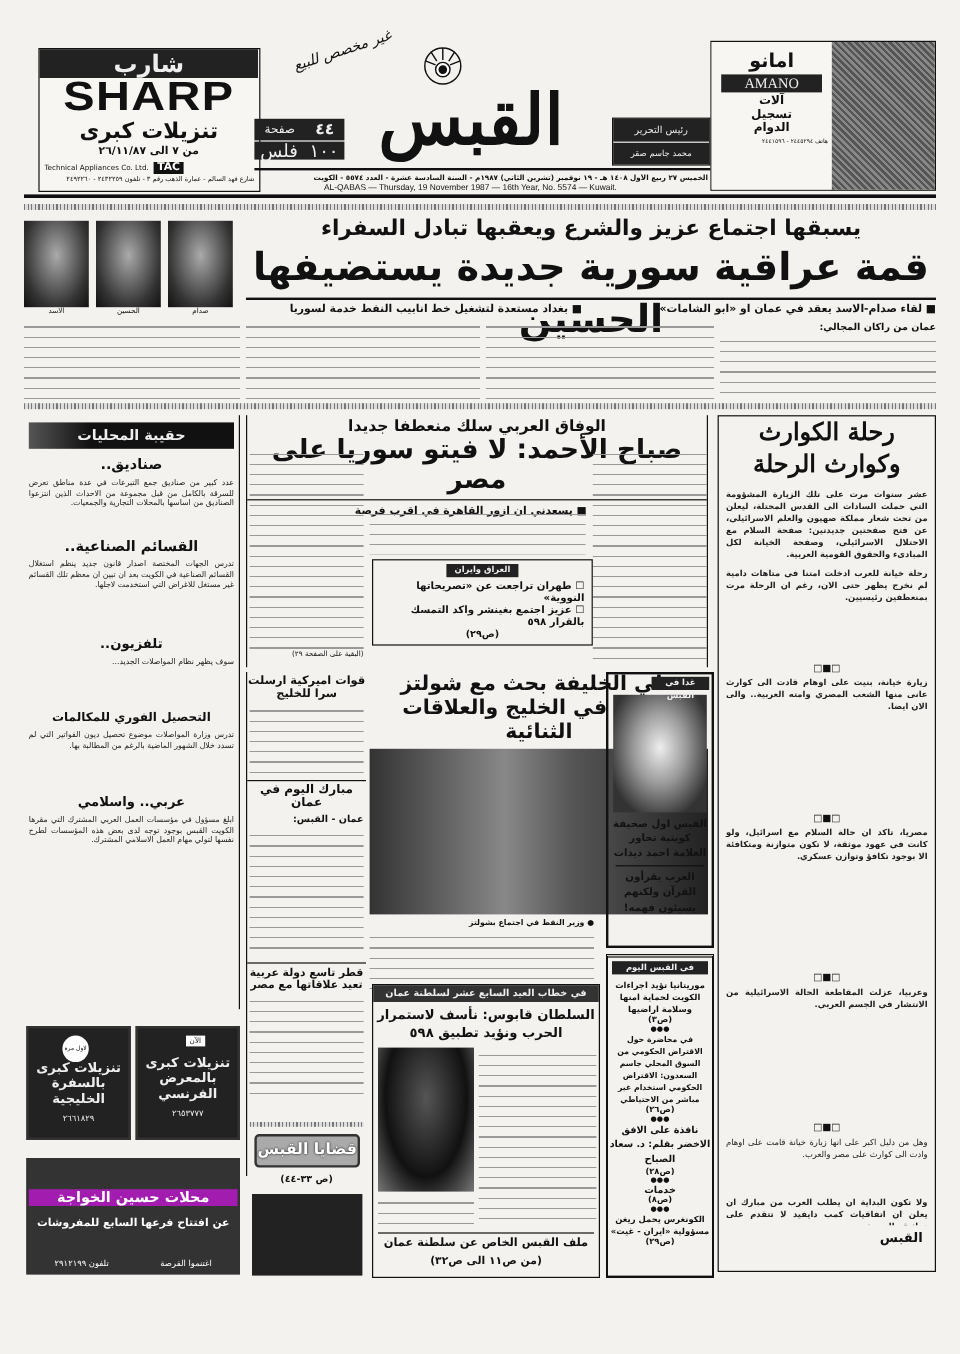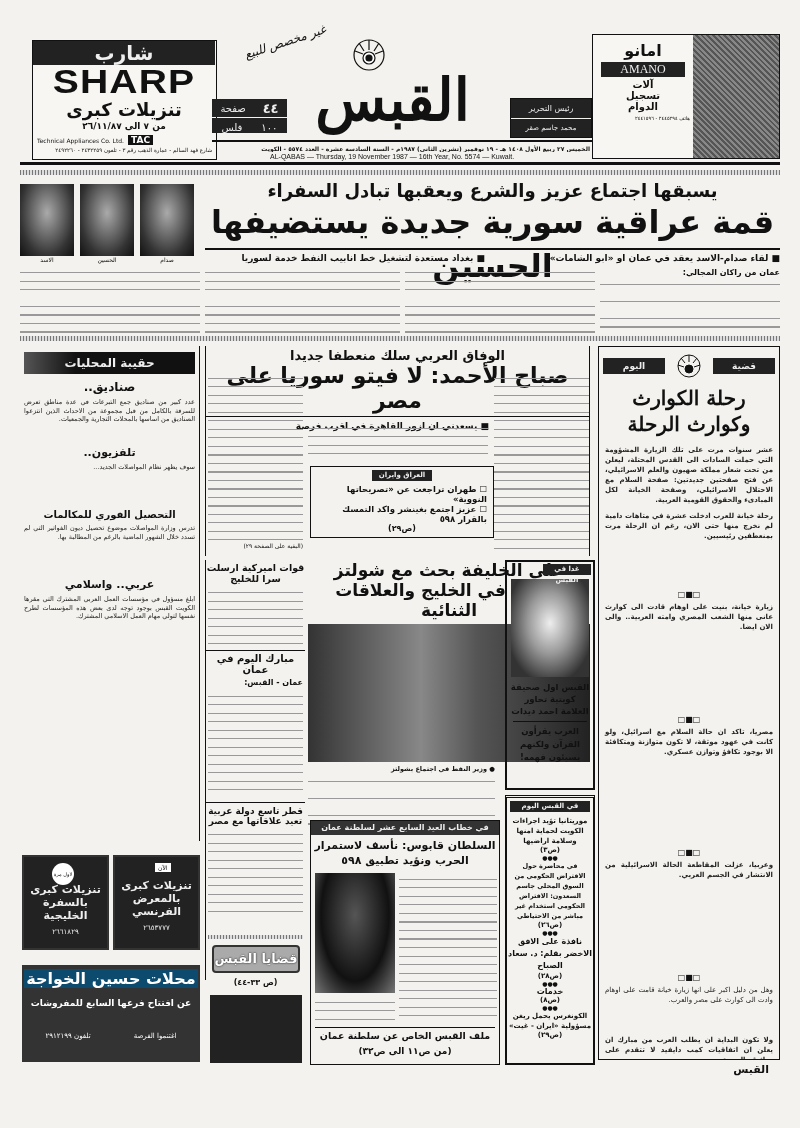--- a/index.html
+++ b/index.html
@@ -29,21 +29,21 @@
       <span>Technical Appliances Co. Ltd.</span>
       <span style="background:#111;color:#fff;font-weight:900;font-size:9px;padding:0 3px">TAC</span>
     </div>
     <div class="abs rtl" style="left:3px;top:106px;width:176px;font-size:5.5px">شارع فهد السالم - عمارة الذهب رقم ٣ - تلفون ٢٤٣٢٢٥٩ - ٢٤٩٢٢٦٠</div>
   </div>
 
   <div class="abs bar" style="left:212px;top:99px;width:75px;height:18px;display:flex;justify-content:space-around;align-items:center;font-size:10px">
     <span>صفحة</span>
     <span style="font-weight:bold;font-size:13px">٤٤</span>
   </div>
-  <div class="abs bar" style="left:212px;top:118px;width:75px;height:15px;display:flex;justify-content:space-around;align-items:flex-end;font-size:10px">
+  <div class="abs bar" style="left:212px;top:118px;width:75px;height:15px;display:flex;justify-content:space-around;align-items:center;font-size:15px">
     <span>فلس</span>
     <span style="font-weight:normal">١٠٠</span>
   </div>
 
   <div class="abs" style="left:245px;top:48px;font-size:12px;font-style:italic;transform:rotate(-18deg);transform-origin:left">غير مخصص للبيع</div>
 
   <div class="abs" style="left:352px;top:38px;width:34px;height:34px">
     <svg width="34" height="34" viewBox="0 0 34 34">
       <g stroke="#111" stroke-width="1.2" fill="none">
         <circle cx="17" cy="17" r="15"></circle>
@@ -110,20 +110,24 @@
 </div>
 <div class="abs hatch" style="left:20px;top:336px;width:760px;height:5px"></div>
 
 <div class="abs" style="left:20px;top:346px;width:180px;height:495px;border-right:1px solid #111">
   <div class="bar hd" style="margin:6px 4px 6px 4px;height:22px;line-height:22px;font-size:12px;background:linear-gradient(90deg,#555,#111 30%)">حقيبة المحليات</div>
   <div>
     <div class="hd" style="font-size:12px;margin:4px 0">صناديق..</div>
     <div class="txt" style="height:42px;padding:0 4px">عدد كبير من صناديق جمع التبرعات في عدة مناطق تعرض للسرقة بالكامل من قبل مجموعة من الاحداث الذين انتزعوا الصناديق من اساسها بالمحلات التجارية والجمعيات.</div>
   </div>
   <div>
+    <div class="hd" style="font-size:12px;margin:8px 0 4px">القسائم الصناعية..</div>
+    <div class="txt" style="height:58px;padding:0 4px">تدرس الجهات المختصة اصدار قانون جديد ينظم استغلال القسائم الصناعية في الكويت بعد ان تبين ان معظم تلك القسائم غير مستغل للاغراض التي استخدمت لاجلها.</div>
+  </div>
+  <div>
     <div class="hd" style="font-size:11px;margin:6px 0 4px">تلفزيون..</div>
     <div class="txt" style="height:40px;padding:0 4px">سوف يظهر نظام المواصلات الجديد...</div>
   </div>
   <div>
     <div class="hd" style="font-size:10px;margin:6px 0 4px">التحصيل الفوري للمكالمات</div>
     <div class="txt" style="height:48px;padding:0 4px">تدرس وزارة المواصلات موضوع تحصيل ديون الفواتير التي لم تسدد خلال الشهور الماضية بالرغم من المطالبة بها.</div>
   </div>
   <div>
     <div class="hd" style="font-size:11px;margin:6px 0 4px">عربي.. واسلامي</div>
     <div class="txt" style="height:55px;padding:0 4px">ابلغ مسؤول في مؤسسات العمل العربي المشترك التي مقرها الكويت القبس بوجود توجه لدى بعض هذه المؤسسات لطرح نفسها لتولي مهام العمل الاسلامي المشترك.</div>
@@ -134,21 +138,21 @@
   <div style="position:absolute;left:28px;top:6px;width:22px;height:22px;border-radius:50%;background:#fff;color:#111;font-size:5px;text-align:center;line-height:22px">لاول مرة</div>
   <div class="hd" style="font-size:11px;margin-top:22px;line-height:13px">تنزيلات كبرى بالسفرة الخليجية</div>
   <div class="ctr" style="font-size:7px;margin-top:6px">٢٦٦١٨٢٩</div>
 </div>
 <div class="abs bar" style="left:113px;top:855px;width:87px;height:95px;border:2px solid #333;padding:4px">
   <div style="position:absolute;left:40px;top:6px;background:#fff;color:#111;font-size:6px;padding:1px 3px">الآن</div>
   <div class="hd" style="font-size:11px;margin-top:18px;line-height:13px">تنزيلات كبرى بالمعرض الفرنسي</div>
   <div class="ctr" style="font-size:7px;margin-top:6px">٢٦٥٣٧٧٧</div>
 </div>
 <div class="abs bar" style="left:22px;top:965px;width:178px;height:97px;border:2px solid #333;background:#333">
-  <div class="hd" style="font-size:16px;margin-top:2px;background:#0c4a6e;color:#fff">محلات حسين الخواجة</div>
+  <div class="hd" style="font-size:12px;margin-top:24px;background:#a21caf;color:#fff">محلات حسين الخواجة</div>
   <div class="hd" style="font-size:9px;margin-top:10px;color:#fff">عن افتتاح فرعها السابع للمفروشات</div>
   <div style="display:flex;justify-content:space-around;margin-top:24px;font-size:7px;color:#fff">
     <span>تلفون ٢٩١٢١٩٩</span>
     <span>اغتنموا الفرصة</span>
   </div>
 </div>
 
 <div class="abs" style="left:205px;top:346px;width:385px;height:210px;border-left:1px solid #111;border-right:1px solid #111">
   <div class="hd" style="font-size:13px;margin-top:2px">الوفاق العربي سلك منعطفا جديدا</div>
   <div class="hd" style="font-size:22px;font-weight:900;border-bottom:1px solid #111;padding-bottom:3px">صباح الأحمد: لا فيتو سوريا على مصر</div>
@@ -237,37 +241,24 @@
     <div class="hd" style="font-size:7px">(ص٨)</div>
     <div class="hd" style="font-size:6px">●●●</div>
   </div>
   <div>
     <div class="hd" style="font-size:7px;line-height:10px">الكونغرس يحمل ريغن مسؤولية «ايران - غيت»</div>
     <div class="hd" style="font-size:7px">(ص٢٩)</div>
   </div>
 </div>
 
 <div class="abs" style="left:598px;top:346px;width:182px;height:714px;border:1px solid #111">
-  <div style="display:flex;align-items:center;justify-content:space-between;margin:6px 4px">
-    <span class="bar hd" style="width:62px;font-size:9px;height:16px;line-height:16px">اليوم</span>
-    <span style="width:26px;height:26px">
-      <svg width="26" height="26" viewBox="0 0 26 26">
-          <g stroke="#111" fill="none" stroke-width="1">
-            <circle cx="13" cy="13" r="11"></circle>
-            <circle cx="13" cy="16" r="4" fill="#111"></circle>
-            <path d="M13 2V9M5 5L9 10M21 5L17 10M2 12L8 14M24 12L18 14"></path>
-          </g>
-        </svg>
-    </span>
-    <span class="bar hd" style="width:62px;font-size:9px;height:16px;line-height:16px">قضية</span>
-  </div>
   <div class="hd" style="font-size:20px;line-height:26px;font-family:'DejaVu Serif',serif">رحلة الكوارث</div>
   <div class="hd" style="font-size:20px;line-height:26px;font-family:'DejaVu Serif',serif;margin-bottom:8px">وكوارث الرحلة</div>
   <div class="txt" style="padding:0 6px;font-size:7px;line-height:10px;height:62px;font-weight:bold">عشر سنوات مرت على تلك الزيارة المشؤومة التي حملت السادات الى القدس المحتلة، ليعلن من تحت شعار مملكة صهيون والعلم الاسرائيلي، عن فتح صفحتين جديدتين: صفحة السلام مع الاحتلال الاسرائيلي، وصفحة الخيانة لكل المبادىء والحقوق القومية العربية.</div>
-  <div class="txt" style="padding:4px 6px 0;font-size:7px;line-height:10px;height:80px;font-weight:bold">رحلة خيانة للعرب ادخلت عشرة في متاهات دامية لم نخرج منها حتى الان، رغم ان الرحلة مرت بمنعطفين رئيسيين.</div>
+  <div class="txt" style="padding:4px 6px 0;font-size:7px;line-height:10px;height:80px;font-weight:bold">رحلة خيانة للعرب ادخلت امتنا في متاهات دامية لم نخرج يظهر حتى الان، رغم ان الرحلة مرت بمنعطفين رئيسيين.</div>
   <div class="hd" style="font-size:8px;margin:3px">□■□</div>
   <div class="txt" style="padding:0 6px;font-size:7px;line-height:10px;height:110px;font-weight:bold">زيارة خيانة، بنيت على اوهام قادت الى كوارث عانى منها الشعب المصري وامته العربية.. والى الان ايضا.</div>
   <div class="hd" style="font-size:8px;margin:3px">□■□</div>
   <div class="txt" style="padding:0 6px;font-size:7px;line-height:10px;height:118px;font-weight:bold">مصريا، تاكد ان حالة السلام مع اسرائيل، ولو كانت في عهود موثقة، لا تكون متوازنة ومتكافئة الا بوجود تكافؤ وتوازن عسكري.</div>
   <div class="hd" style="font-size:8px;margin:3px">□■□</div>
   <div class="txt" style="padding:0 6px;font-size:7px;line-height:10px;height:110px;font-weight:bold">وعربيا، عزلت المقاطعة الحالة الاسرائيلية من الانتشار في الجسم العربي.</div>
   <div class="hd" style="font-size:8px;margin:3px">□■□</div>
   <div class="txt" style="padding:0 6px;font-size:7px;line-height:10px;height:46px;font-weight:normal">وهل من دليل اكبر على انها زيارة خيانة قامت على اوهام وادت الى كوارث على مصر والعرب.</div>
   <div class="txt" style="padding:4px 6px 0;font-size:7px;line-height:10px;height:28px;font-weight:bold">ولا تكون البداية ان يطلب العرب من مبارك ان يعلن ان اتفاقيات كمب دايفيد لا تتقدم على دواثيقه العربية.</div>
   <div class="rtl" style="font-size:11px;font-weight:900;padding:4px 10px">القبس</div>

